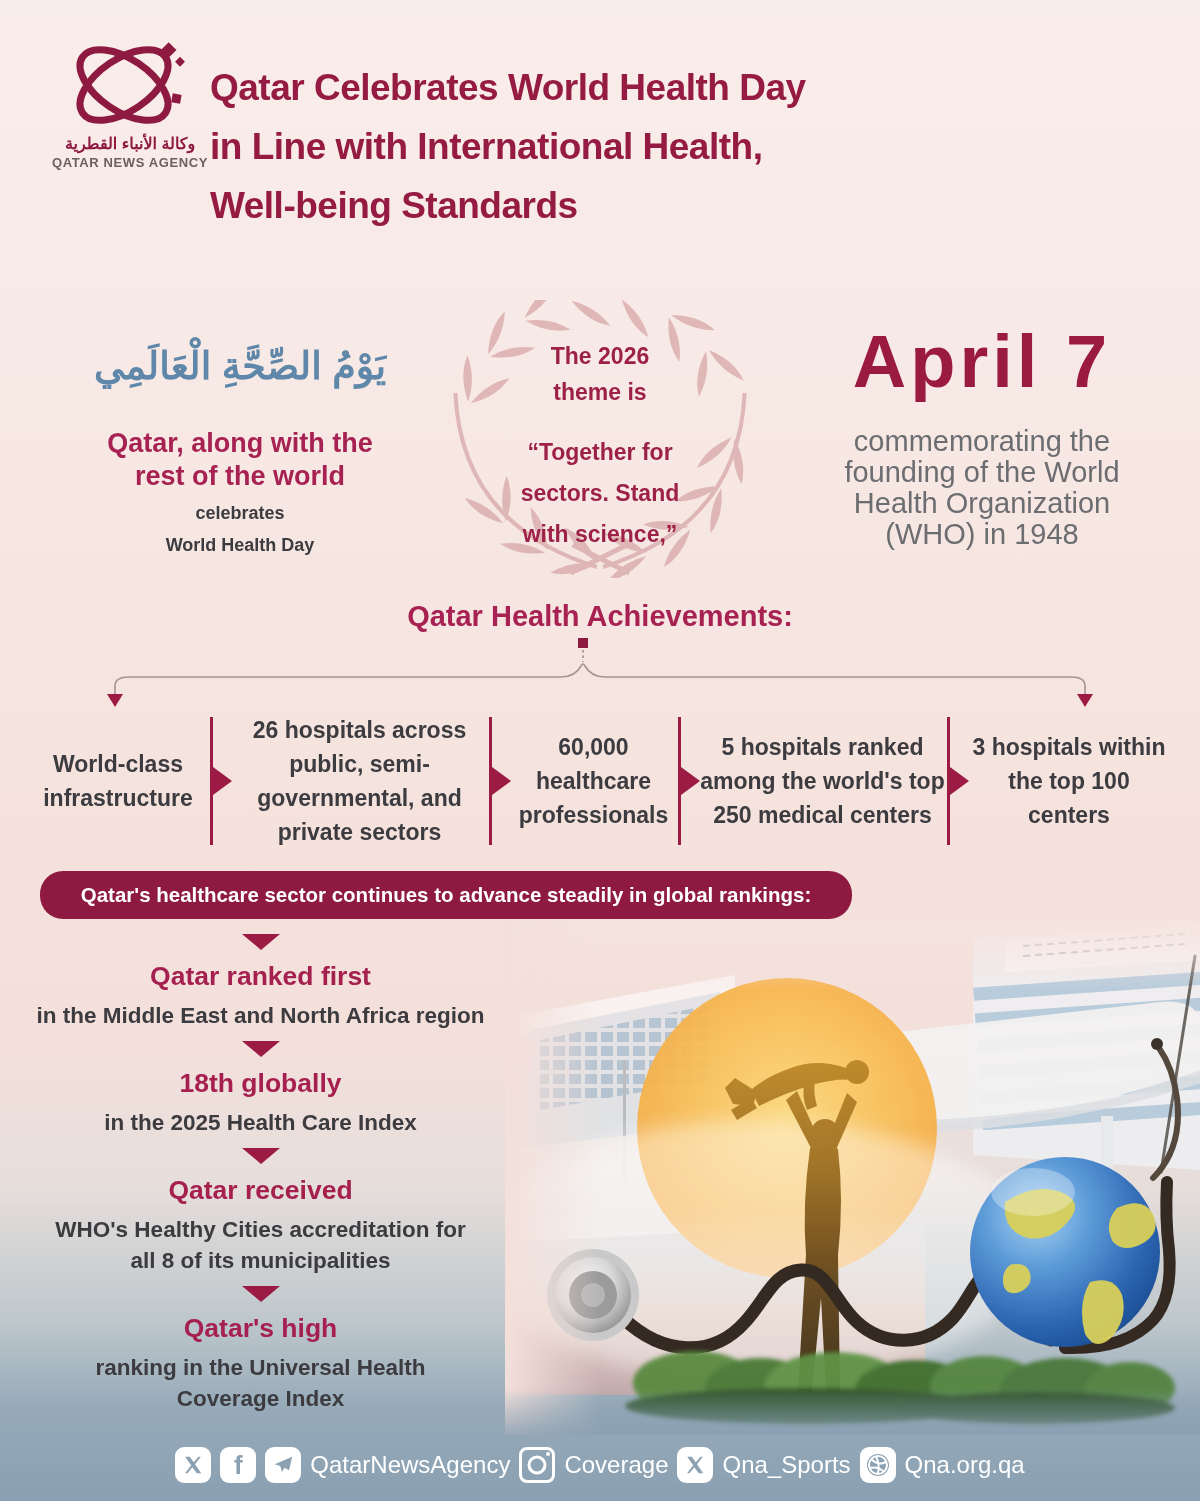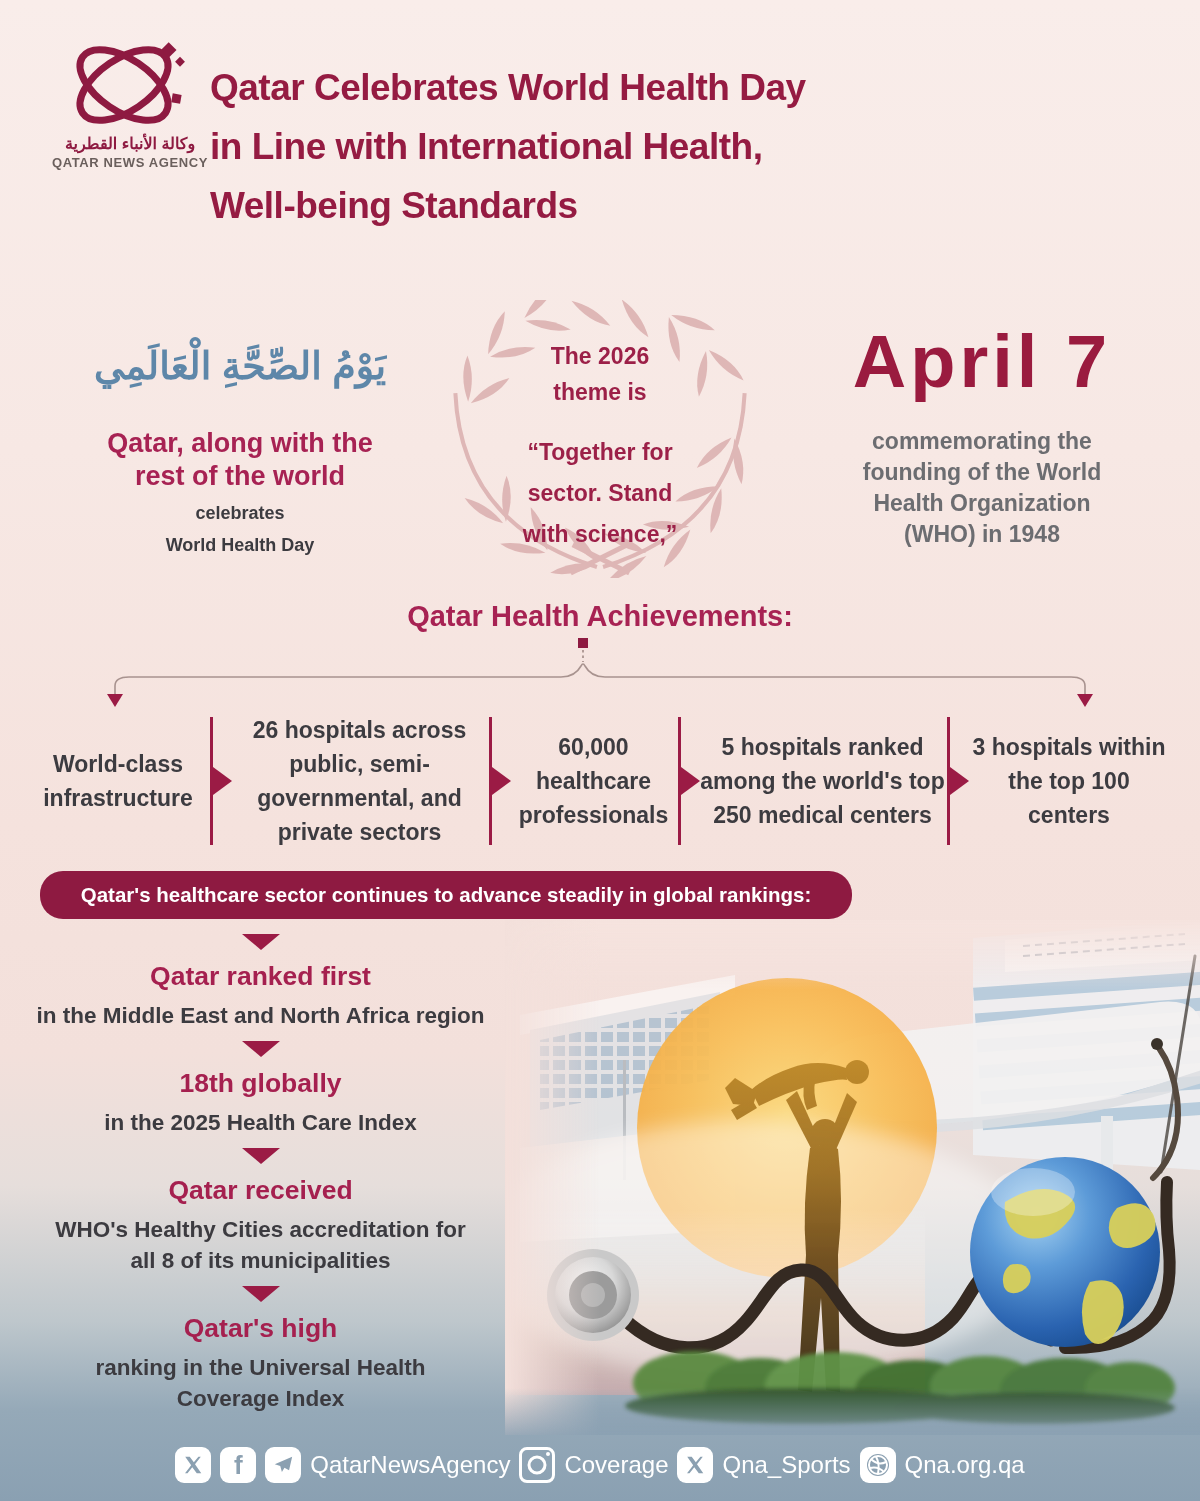--- a/index.html
+++ b/index.html
@@ -27,21 +27,21 @@
   
   .theme-block{position:absolute;left:423px;top:300px;width:354px;height:278px;}
   .theme-block svg.wreath{position:absolute;inset:0;}
   .theme-text{position:absolute;left:30px;right:30px;top:38px;text-align:center;
     color:#9c2048;font-weight:800;font-size:23px;line-height:36px;}
   .theme-text .quote{margin-top:22px;line-height:41px;}
   .theme-text span{display:block;}
   
   .april-block{position:absolute;left:812px;top:312px;width:340px;text-align:center;margin-top:8px;}
   .april-date{color:#9a1b3f;font-weight:800;font-size:74px;letter-spacing:4px;line-height:84px;}
-  .april-sub{color:#6c6d71;font-weight:700;font-size:23px;line-height:31px;margin-top:22px;}
+  .april-sub{color:#6c6d71;font-weight:400;font-size:29px;line-height:31px;margin-top:22px;}
   .april-sub span{display:block;}
   
   .ach-heading{position:absolute;left:300px;top:600px;width:600px;margin:0;text-align:center;
     color:#a72253;font-weight:800;font-size:29px;}
   .brace{position:absolute;left:95px;top:636px;}
   .ach-row{position:absolute;left:28px;top:702px;width:1145px;height:158px;
     display:flex;align-items:center;}
   .ach-cell{flex:none;display:flex;align-items:center;justify-content:center;
     color:#3c3b40;font-weight:700;font-size:23px;line-height:34px;text-align:center;height:100%;}
   .w1{width:180px;} .w2{width:255px;} .w3{width:165px;} .w4{width:245px;} .w5{width:200px;}
@@ -143,21 +143,21 @@
         <use href="#lp" transform="rotate(154 175 128) translate(138 0)"></use>
         <use href="#lp" transform="rotate(132 175 128) translate(138 0)"></use>
         <use href="#lp" transform="rotate(110 175 128) translate(138 0)"></use>
       </g>
     </svg>
     <div class="theme-text">
       <span>The 2026</span>
       <span>theme is</span>
       <div class="quote">
         <span>“Together for</span>
-        <span>sector. Stand</span>
+        <span>sectors. Stand</span>
         <span>with science,”</span>
       </div>
     </div>
   </section>
 
   <section class="april-block">
     <div class="april-date">April 7</div>
     <div class="april-sub">
       <span>commemorating the</span>
       <span>founding of the World</span>

